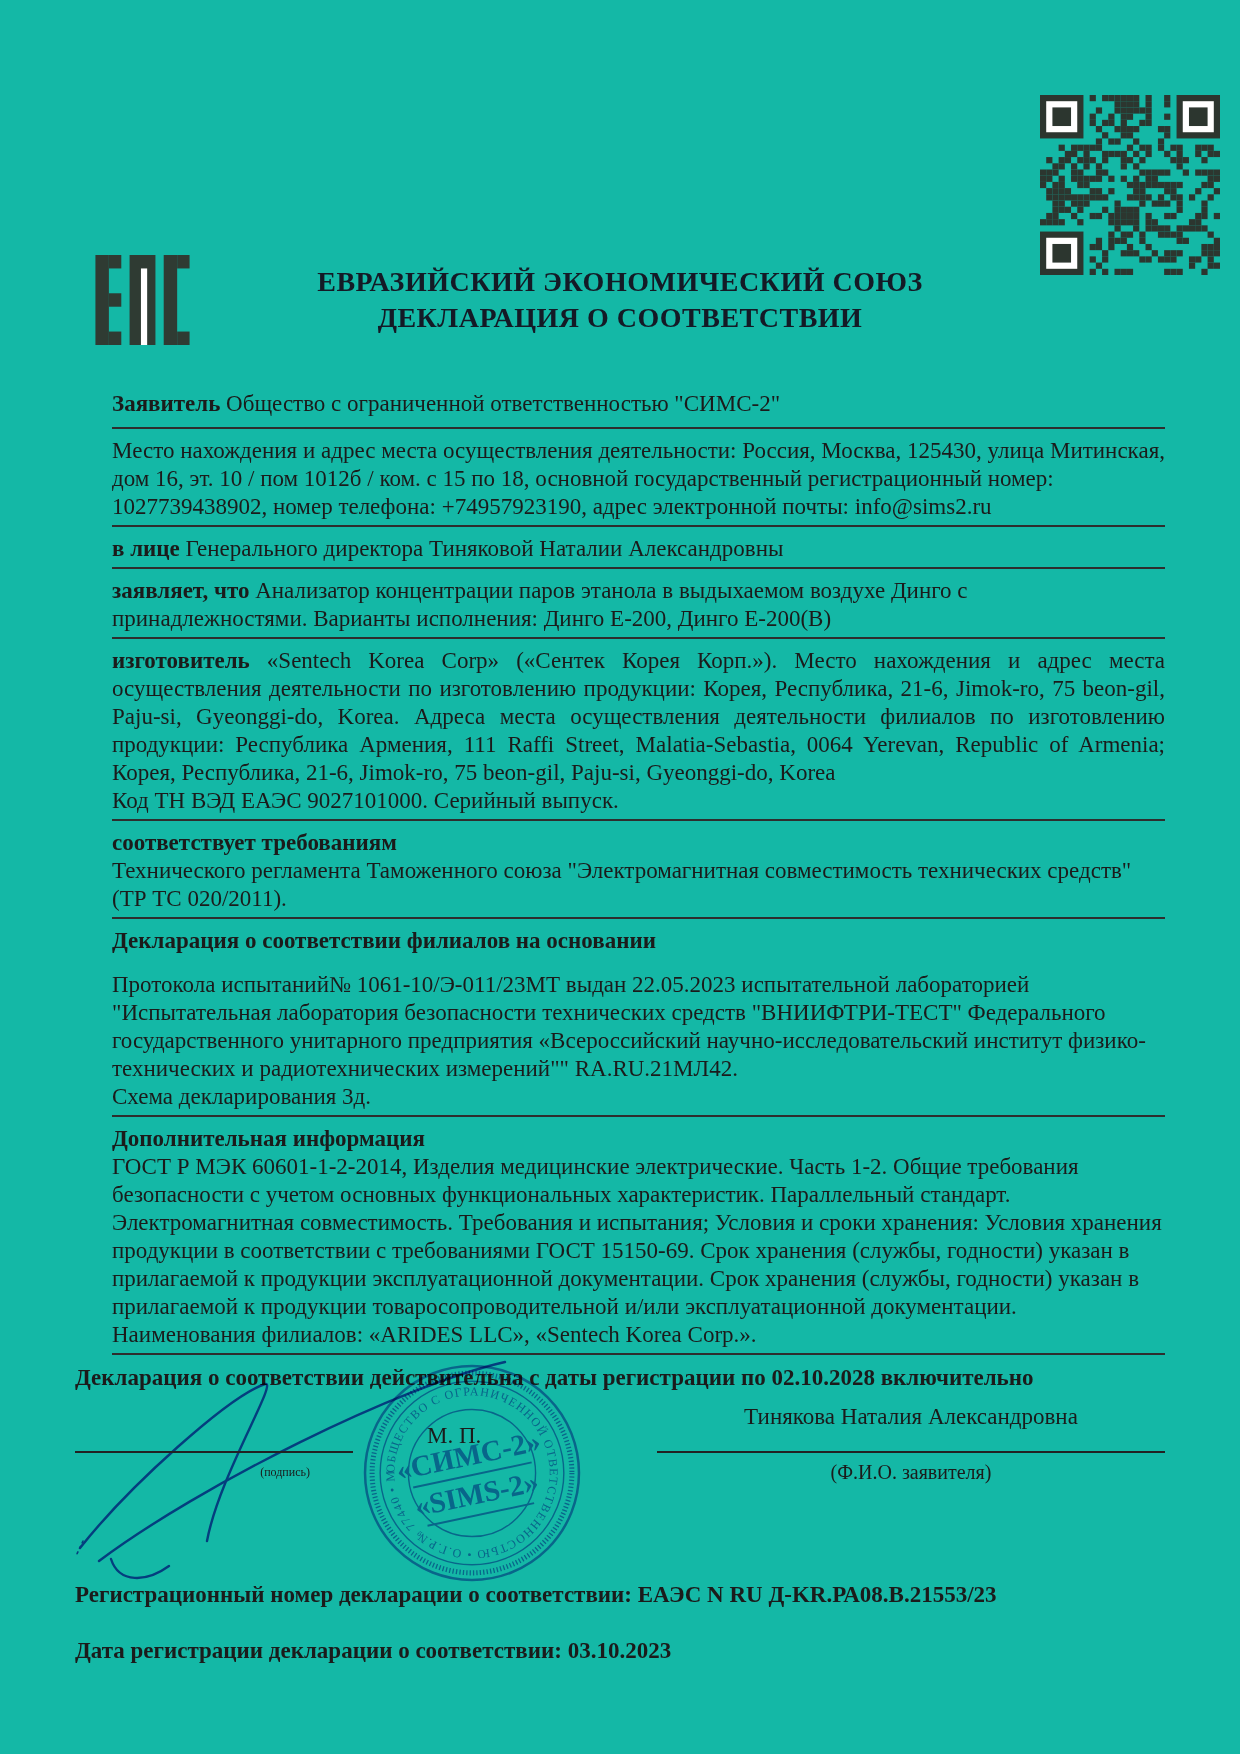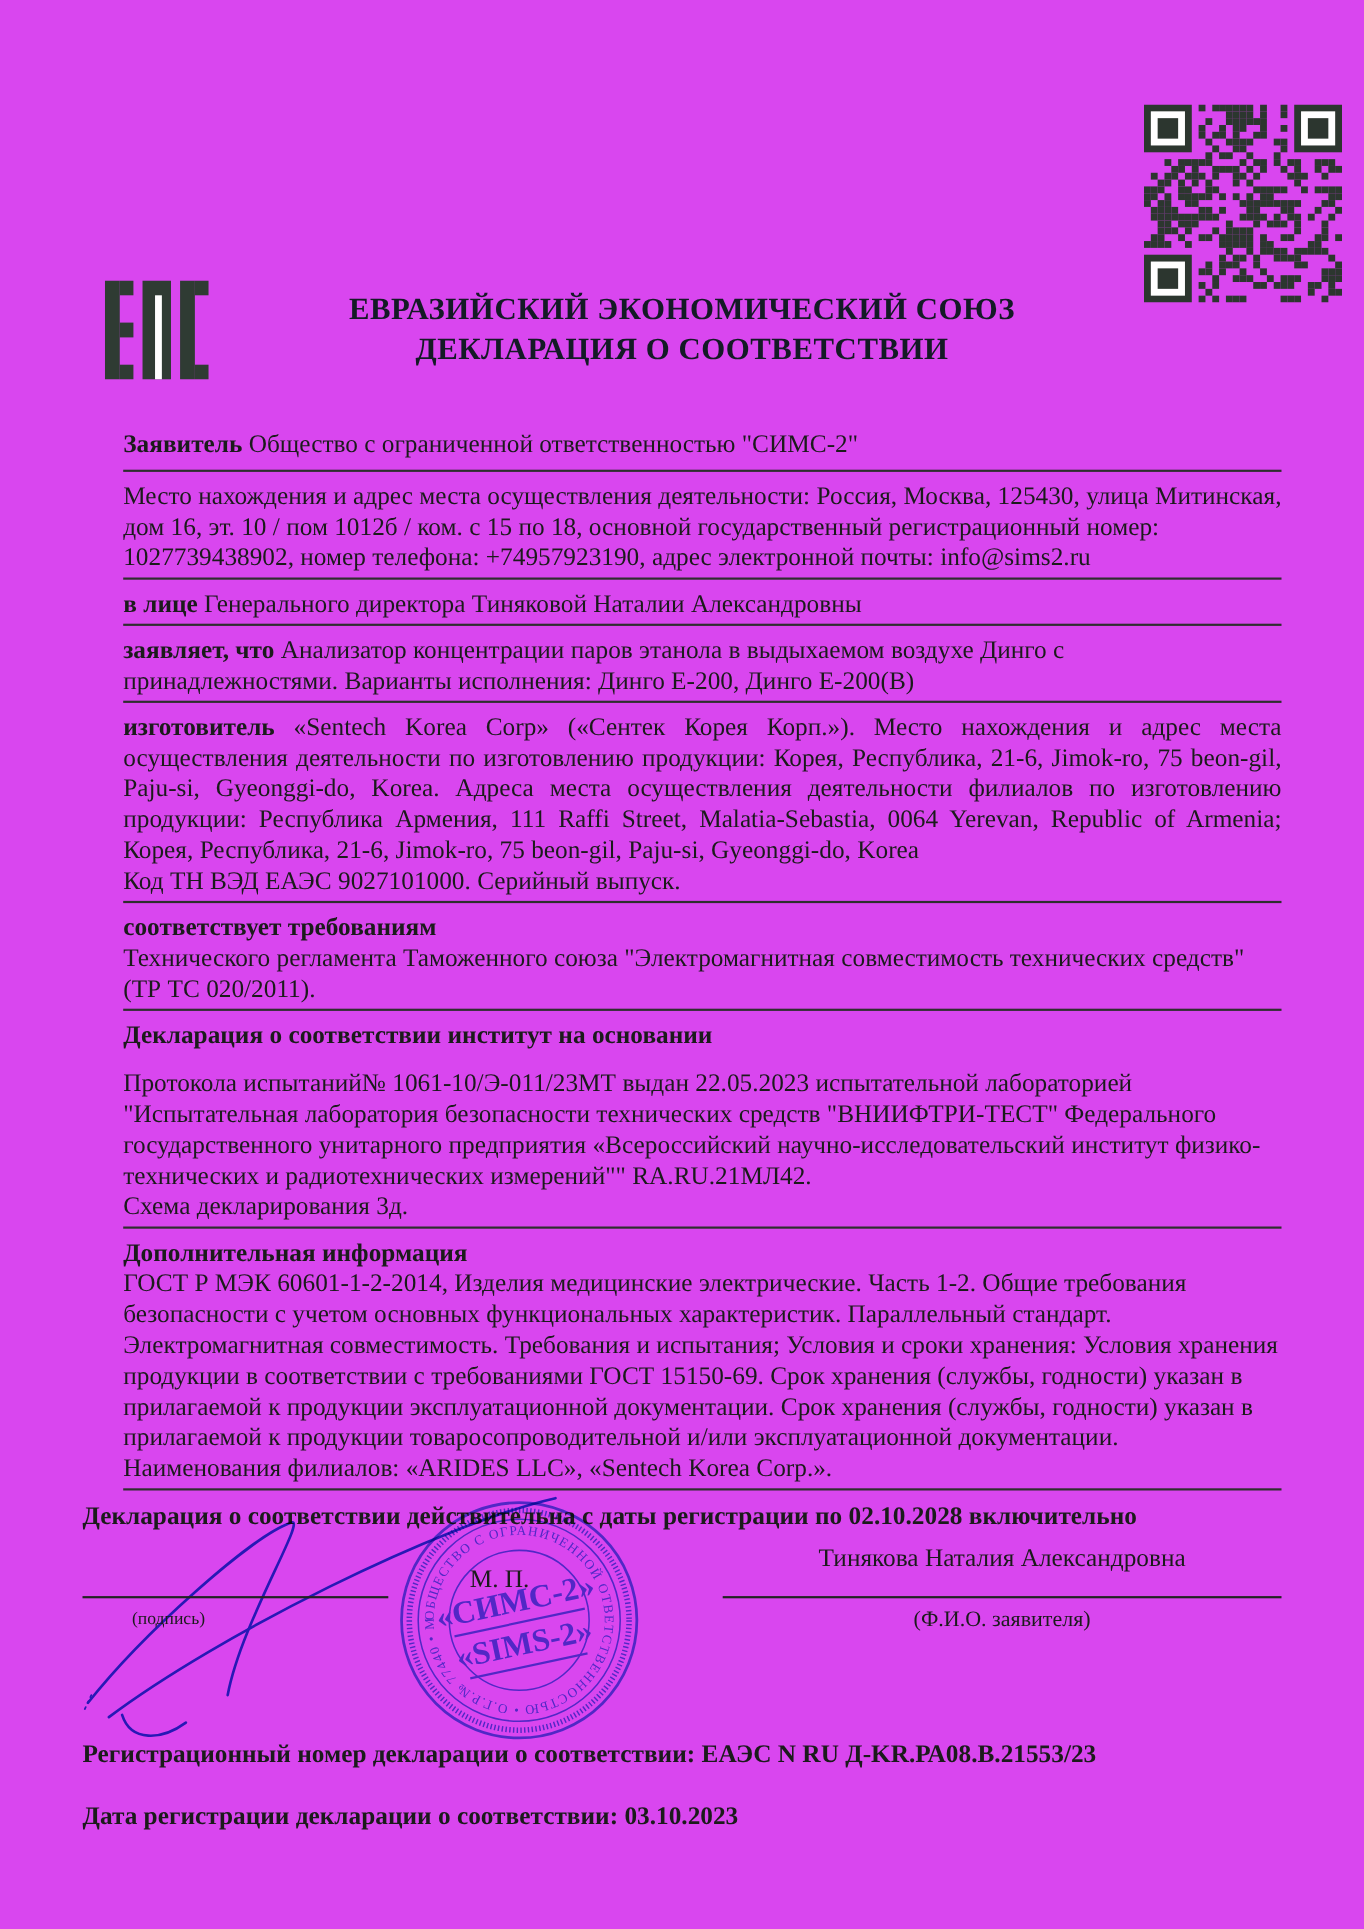--- a/index.html
+++ b/index.html
@@ -1,18 +1,18 @@
 <!DOCTYPE html>
 <html><head>
 <meta charset="utf-8">
 <style>
   html,body{margin:0;padding:0;background:#e8e8e8;}
   .page{
     position:relative;width:1240px;height:1754px;margin:0 auto;
-    background:#d946ef;overflow:hidden;
+    background:#14b8a6;overflow:hidden;
     font-family:"Liberation Serif","DejaVu Serif",serif;
     color:#1b1b1b;
   }
   
   .eac-logo{position:absolute;left:95px;top:255px;width:95px;height:90px;}
   .qr{position:absolute;left:1040px;top:95px;width:180px;height:180px;}
   .doc-title{
     position:absolute;left:0;right:0;top:264px;text-align:center;
     font-weight:bold;font-size:28px;line-height:36px;color:#141a26;letter-spacing:.5px;
   }
@@ -25,21 +25,21 @@
   .sec.first{padding-top:0;padding-bottom:9px;}
   .sec p{margin:0;}
   .lbl{font-weight:bold;}
   .hdr{font-weight:bold;margin:0 0 8px 0;}
   .hdr.gap-lg{margin-bottom:16px;}
   .just{text-align:justify;}
   .validity{font-weight:bold;padding:9px 0 0 0;margin:0;}
   
   .sig-area{position:relative;height:160px;margin-top:6px;}
   .sig-line-left{position:absolute;left:0;top:53px;width:278px;border-top:2px solid #222;}
-  .sig-caption-left{position:absolute;left:45px;top:60px;width:190px;text-align:left;font-size:16px;}
+  .sig-caption-left{position:absolute;left:45px;top:60px;width:190px;text-align:right;font-size:12px;}
   .mp{position:absolute;left:352px;top:24px;font-size:23px;}
   .sig-line-right{position:absolute;left:582px;top:53px;width:508px;border-top:2px solid #222;}
   .fio-name{position:absolute;left:582px;top:5px;width:508px;text-align:center;font-size:23px;}
   .fio-caption{position:absolute;left:582px;top:60px;width:508px;text-align:center;font-size:20px;}
   .stamp{position:absolute;left:286px;top:-36px;width:222px;height:222px;opacity:.82;mix-blend-mode:multiply;}
   .signature-svg{position:absolute;left:-6px;top:-42px;width:520px;height:230px;mix-blend-mode:multiply;}
   .reg-line{font-weight:bold;font-size:23px;}
   .reg-line + .reg-line{margin-top:28px;}
   .stamp text{font-family:"Liberation Serif","DejaVu Serif",serif;}
 </style>
@@ -420,21 +420,21 @@
       </p>
       <p>Код ТН ВЭД ЕАЭС 9027101000. Серийный выпуск.</p>
     </div>
 
     <div class="sec">
       <p class="hdr">соответствует требованиям</p>
       <p>Технического регламента Таможенного союза "Электромагнитная совместимость технических средств" (ТР ТС 020/2011).</p>
     </div>
 
     <div class="sec">
-      <p class="hdr gap-lg">Декларация о соответствии институт на основании</p>
+      <p class="hdr gap-lg">Декларация о соответствии филиалов на основании</p>
       <p>Протокола испытаний№ 1061-10/Э-011/23МТ выдан 22.05.2023 испытательной лабораторией "Испытательная лаборатория безопасности технических средств "ВНИИФТРИ-ТЕСТ" Федерального государственного унитарного предприятия «Всероссийский научно-исследовательский институт физико-технических и радиотехнических измерений"" RA.RU.21МЛ42.</p>
       <p>Схема декларирования 3д.</p>
     </div>
 
     <div class="sec">
       <p class="hdr">Дополнительная информация</p>
       <p>ГОСТ Р МЭК 60601-1-2-2014, Изделия медицинские электрические. Часть 1-2. Общие требования безопасности с учетом основных функциональных характеристик. Параллельный стандарт. Электромагнитная совместимость. Требования и испытания; Условия и сроки хранения: Условия хранения продукции в соответствии с требованиями ГОСТ 15150-69. Срок хранения (службы, годности) указан в прилагаемой к продукции эксплуатационной документации. Срок хранения (службы, годности) указан в прилагаемой к продукции товаросопроводительной и/или эксплуатационной документации. Наименования филиалов: «ARIDES LLC», «Sentech Korea Corp.».</p>
     </div>
 
     <p class="validity">Декларация о соответствии действительна с даты регистрации по 02.10.2028 включительно</p>

